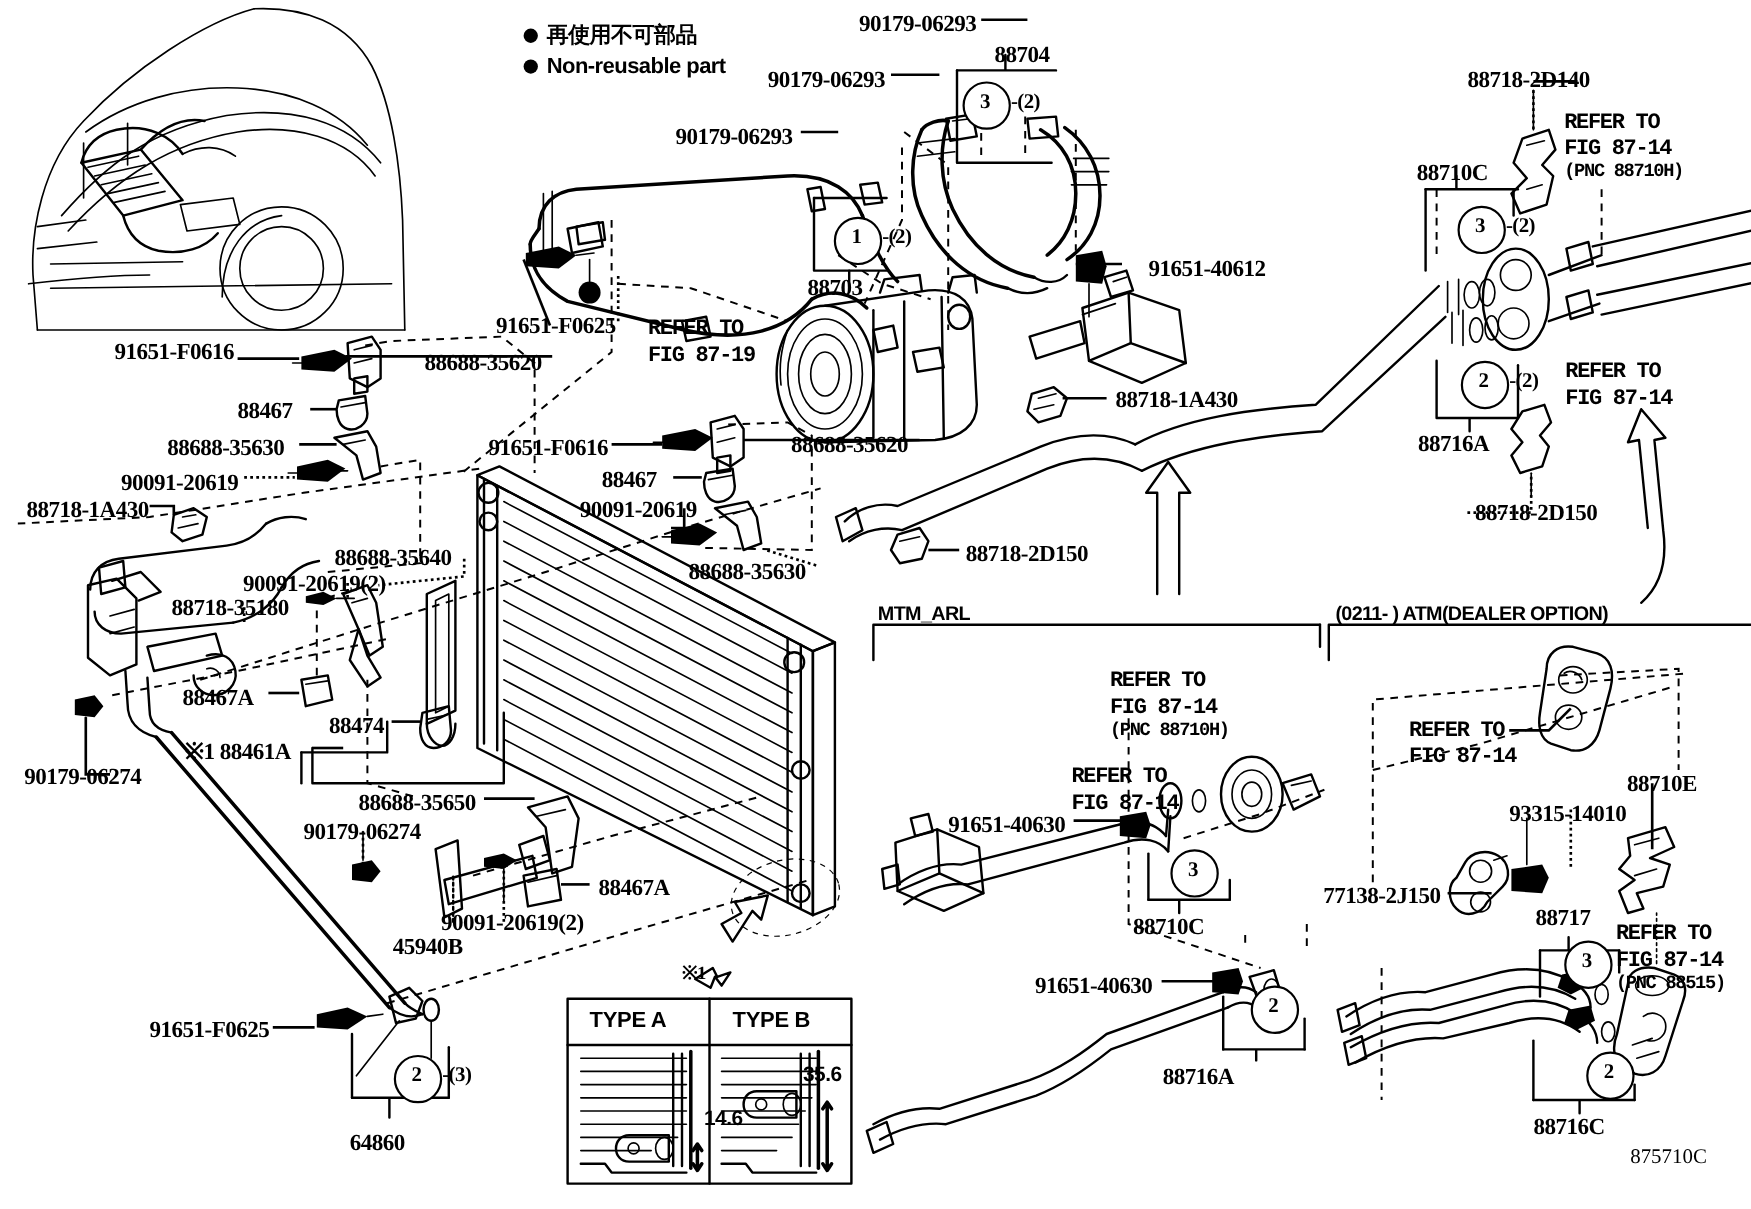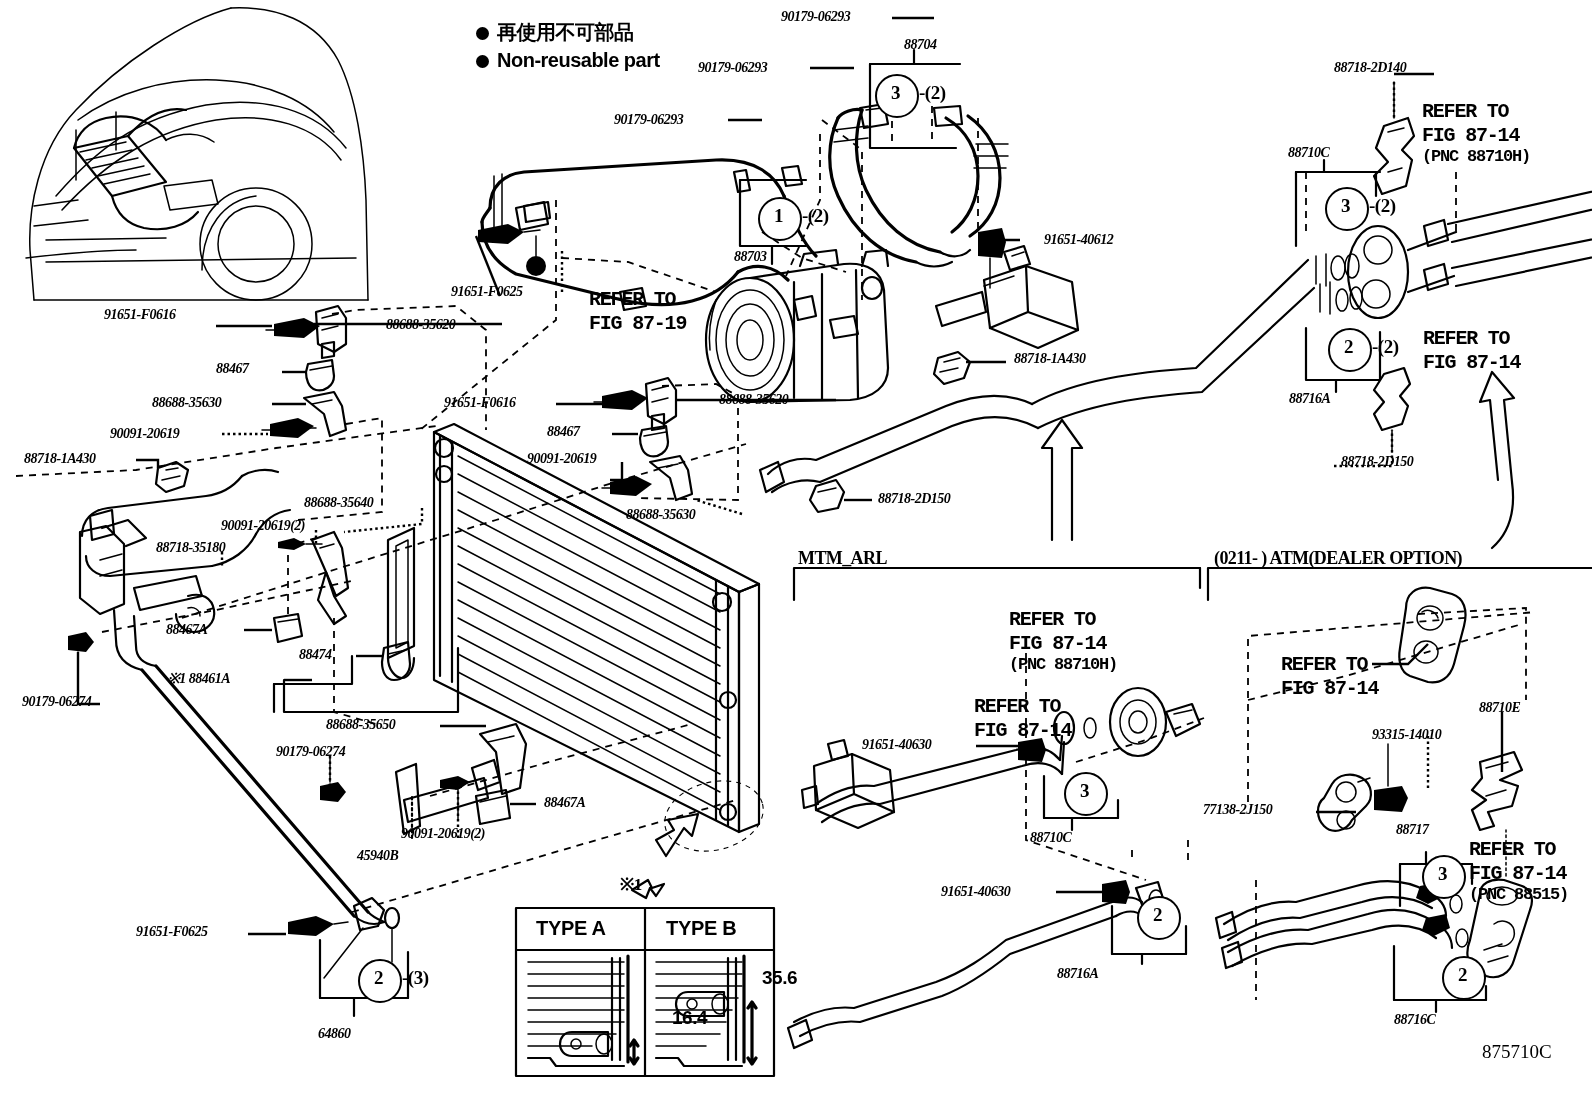--- a/index.html
+++ b/index.html
@@ -11,29 +11,29 @@
   #stage{position:absolute;left:16px;top:0;width:1592px;height:930px;}
   svg#art{position:absolute;left:0;top:0;width:1592px;height:1099px;}
   .lbl{
     position:absolute;
     font-family:"Liberation Serif", serif;
     font-weight:bold;
     white-space:nowrap;
     letter-spacing:-0.5px;
     line-height:1.05;
   }
-  .pn{font-size:14px;font-style:italic;}
+  .pn{font-size:21px;}
   .refer{font-size:20px;font-family:"Liberation Mono", monospace;font-weight:bold;letter-spacing:-1.2px;line-height:1.18;}
   .refer-sm{font-size:17px;font-family:"Liberation Mono", monospace;font-weight:bold;letter-spacing:-1.2px;}
   .legend{font-size:20px;font-weight:bold;font-family:"Liberation Sans", sans-serif;letter-spacing:-0.5px;}
   .legend .dot{display:inline-block;width:13px;height:13px;border-radius:50%;background:#000;margin-right:8px;vertical-align:-1px;}
-  .sect{font-size:18px;font-weight:bold;font-family:Liberation Serif, serif;letter-spacing:-0.6px;}
+  .sect{font-size:18px;font-weight:bold;font-family:Liberation Sans, sans-serif;letter-spacing:-0.6px;}
   .footer-code{font-size:19px;font-family:"Liberation Serif", serif;letter-spacing:0px;font-weight:normal;}
   .tbl-hdr{font-size:20px;font-weight:bold;font-family:Liberation Sans, sans-serif;letter-spacing:-0.3px;}
-  .dim{font-size:19px;font-weight:bold;font-family:"Liberation Sans", sans-serif;margin-left:32px;}
+  .dim{font-size:19px;font-weight:bold;font-family:"Liberation Sans", sans-serif;}
   .qty{font-size:19px;font-weight:bold;}
   .mk{font-size:17px;font-weight:bold;}
 </style>
 </head>
 <body>
 
 <div id="stage">
 
 <svg id="art" viewBox="0 0 1592 1099">
   <defs>
@@ -601,21 +601,21 @@
   <div>FIG 87-14</div>
 </div>
 <div class="lbl refer" style="left:1453px;top:838px;">
   <div>REFER TO</div>
   <div>FIG 87-14</div>
   <div class="refer-sm">(PNC 88515)</div>
 </div>
 
 <div class="lbl tbl-hdr" style="left:520px;top:918px;">TYPE A</div>
 <div class="lbl tbl-hdr" style="left:650px;top:918px;">TYPE B</div>
-<div class="lbl dim" style="left:624px;top:1008px;">16.4</div>
+<div class="lbl dim" style="left:624px;top:1008px;">14.6</div>
 <div class="lbl dim" style="left:714px;top:968px;">35.6</div>
 <div class="lbl mk" style="left:604px;top:876px;">※1</div>
 
 <div class="lbl footer-code" style="left:1466px;top:1042px;">875710C</div>
 
 <div id="callout-layer">
       <div class="lbl pn" style="left: 765px; top: 10px;">90179-06293</div>
       <div class="lbl pn" style="left: 888px; top: 38px;">88704</div>
       <div class="lbl pn" style="left: 682px; top: 61px;">90179-06293</div>
       <div class="lbl pn" style="left: 598px; top: 113px;">90179-06293</div>

